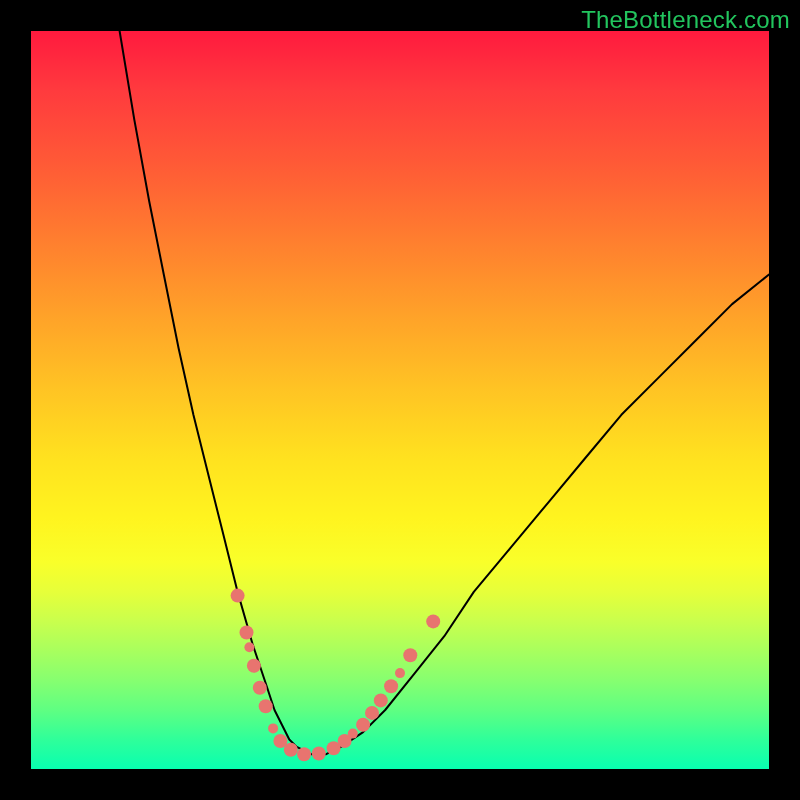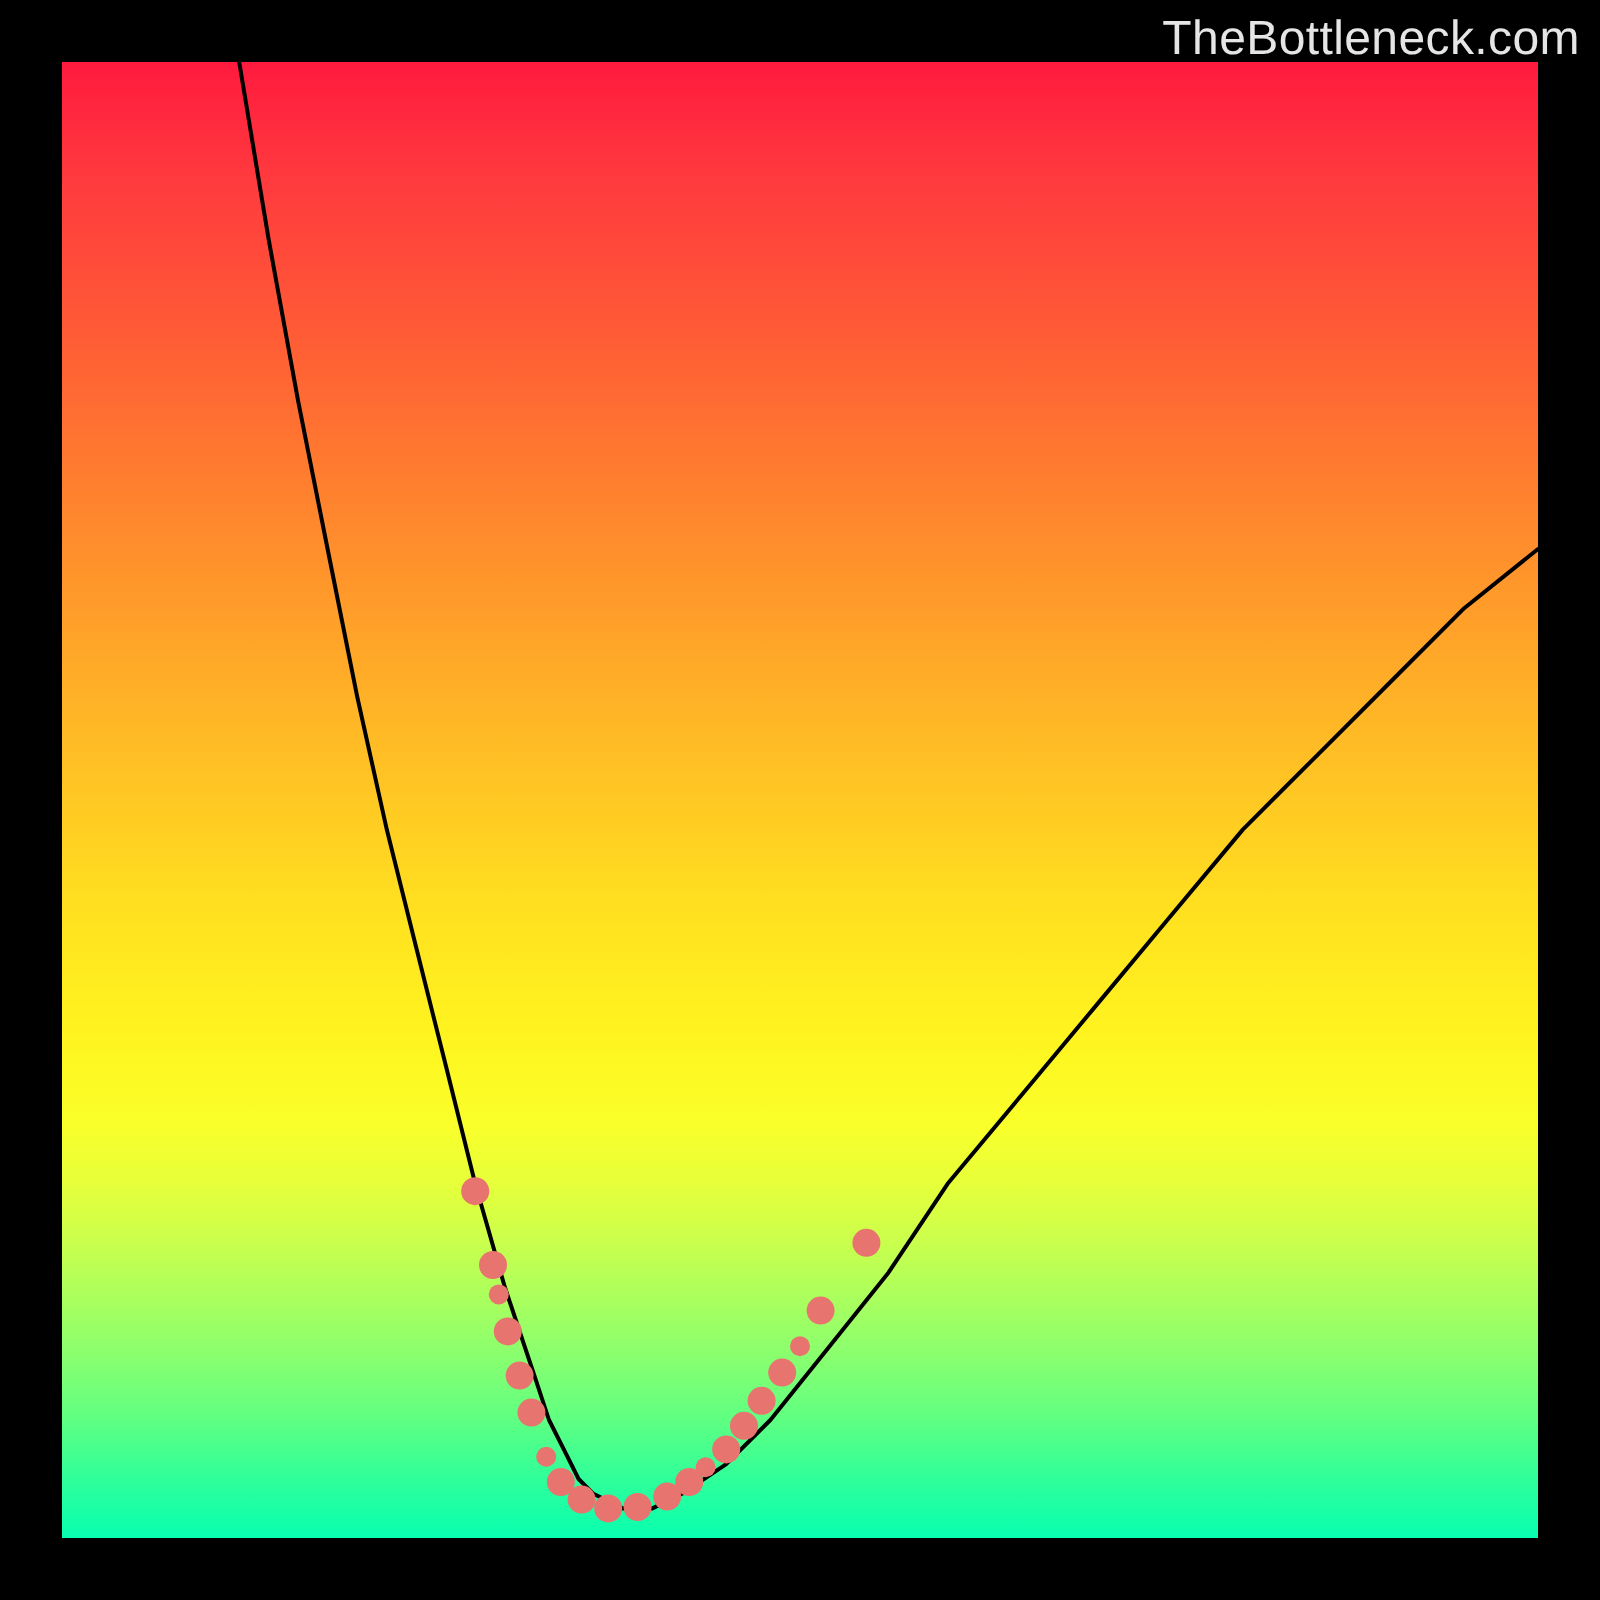--- a/index.html
+++ b/index.html
@@ -48,21 +48,21 @@
     position: absolute;
     left: 0;
     top: 0;
     width: 100%;
     height: 100%;
   }
   .watermark {
     position: absolute;
     top: 6px;
     right: 10px;
-    color: #e5e5e5;
+    color: #22c55e;
     font-size: 24px;
     font-weight: 500;
     letter-spacing: 0.2px;
     user-select: none;
   }
 </style>
 </head>
 <body>
 
 <div class="frame">

